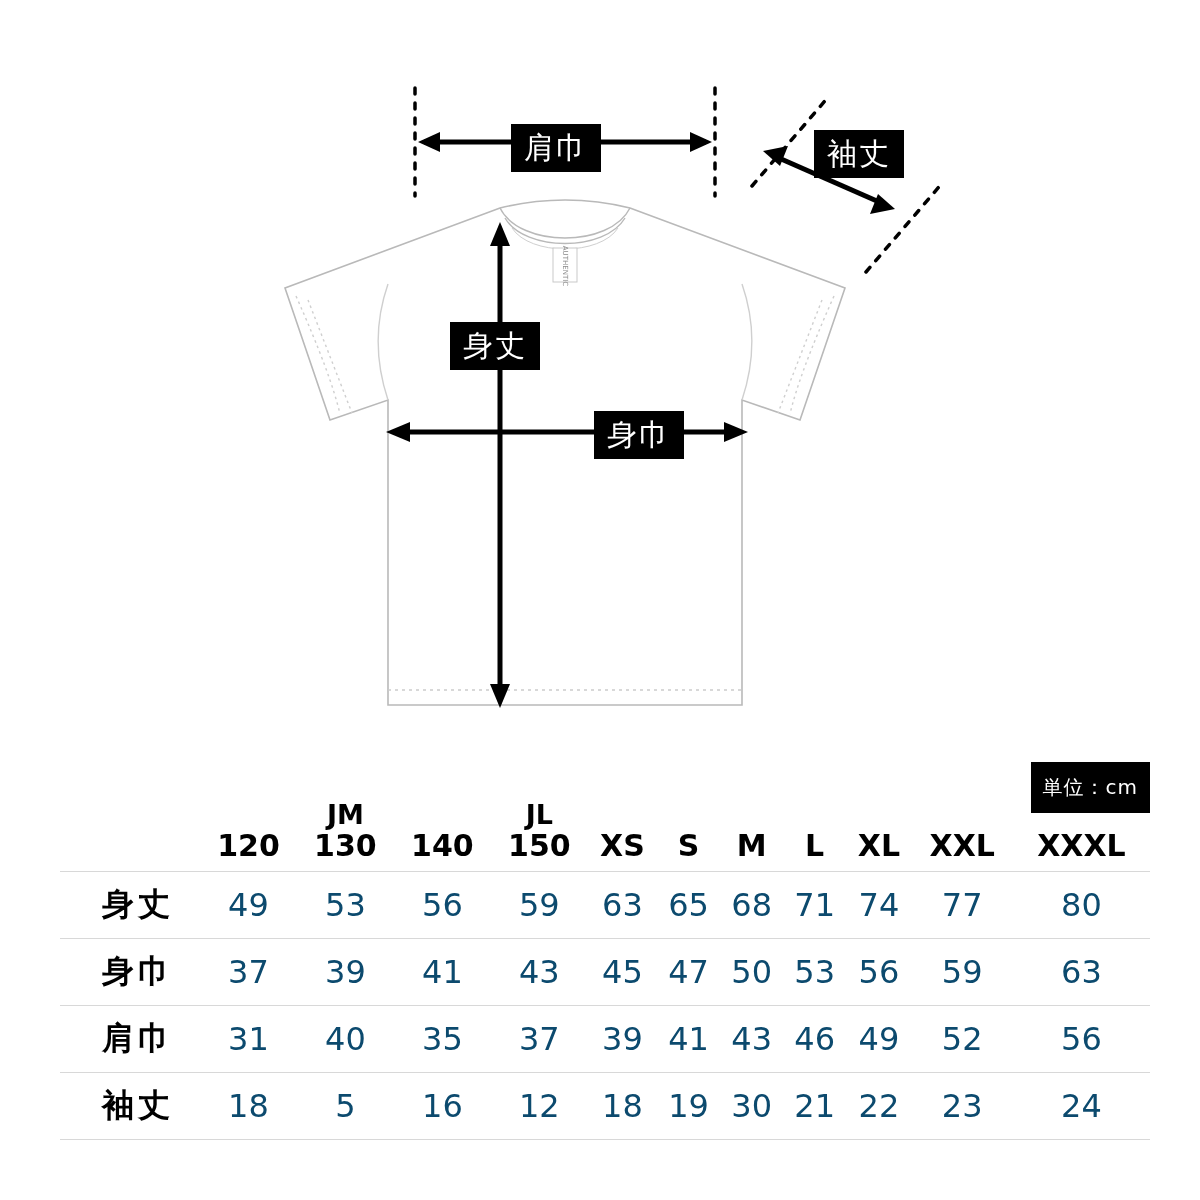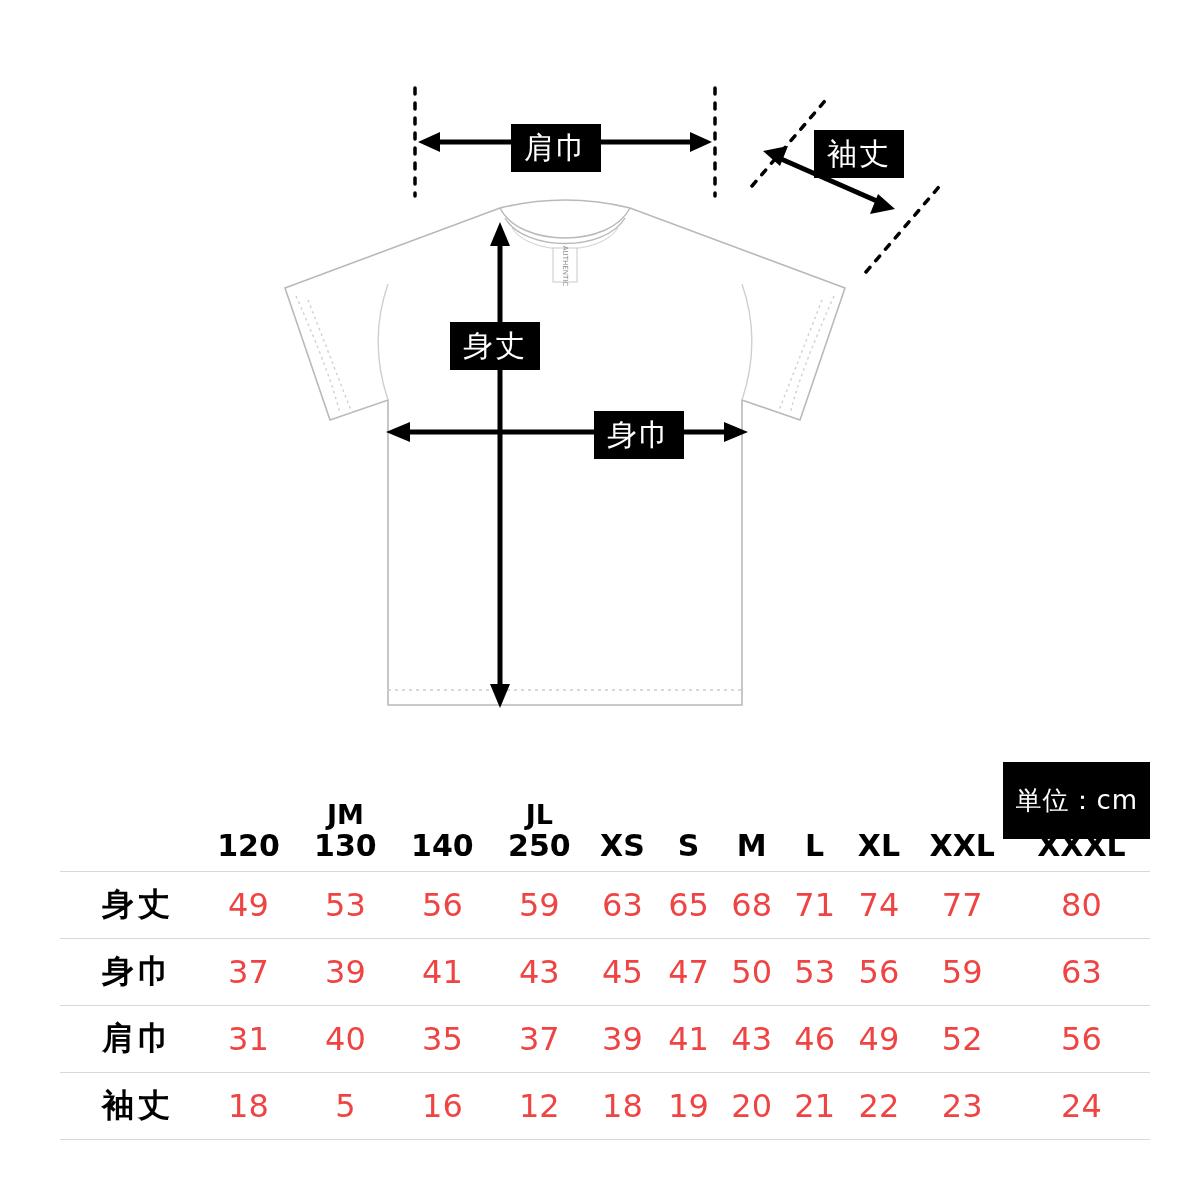--- a/index.html
+++ b/index.html
@@ -86,31 +86,31 @@
     font-weight: bold;
     text-align: left;
     padding-left: 42px;
     letter-spacing: 4px;
     height: 66px;
     font-family: "DejaVu Sans", sans-serif;
   }
   table.size-table tbody td {
     font-size: 32px;
     height: 66px;
-    color: #ef4444;
+    color: #0c4a6e;
   }
 
   #unit-badge {
     position: absolute;
     right: 50px;
     top: 762px;
     background: #000;
     color: #fff;
-    font-size: 26px;
-    padding: 21px 12px;
+    font-size: 20px;
+    padding: 12px 12px;
     letter-spacing: 1px;
     font-family: "DejaVu Sans", sans-serif;
   }
 </style>
 </head>
 <body>
 
 <div id="diagram">
 
   <svg width="1200" height="760" viewBox="0 0 1200 760">
@@ -215,21 +215,21 @@
         <th>
           <span class="sub">JM</span>
           <span>130</span>
         </th>
         <th>
           <span class="sub"></span>
           <span>140</span>
         </th>
         <th>
           <span class="sub">JL</span>
-          <span>250</span>
+          <span>150</span>
         </th>
         <th>
           <span class="sub"></span>
           <span>XS</span>
         </th>
         <th>
           <span class="sub"></span>
           <span>S</span>
         </th>
         <th>
@@ -298,21 +298,21 @@
         <td>56</td>
       </tr>
       <tr>
         <th>袖丈</th>
         <td>18</td>
         <td>5</td>
         <td>16</td>
         <td>12</td>
         <td>18</td>
         <td>19</td>
-        <td>20</td>
+        <td>30</td>
         <td>21</td>
         <td>22</td>
         <td>23</td>
         <td>24</td>
       </tr>
     </tbody>
   </table>
 </div>
 
 </body></html>

